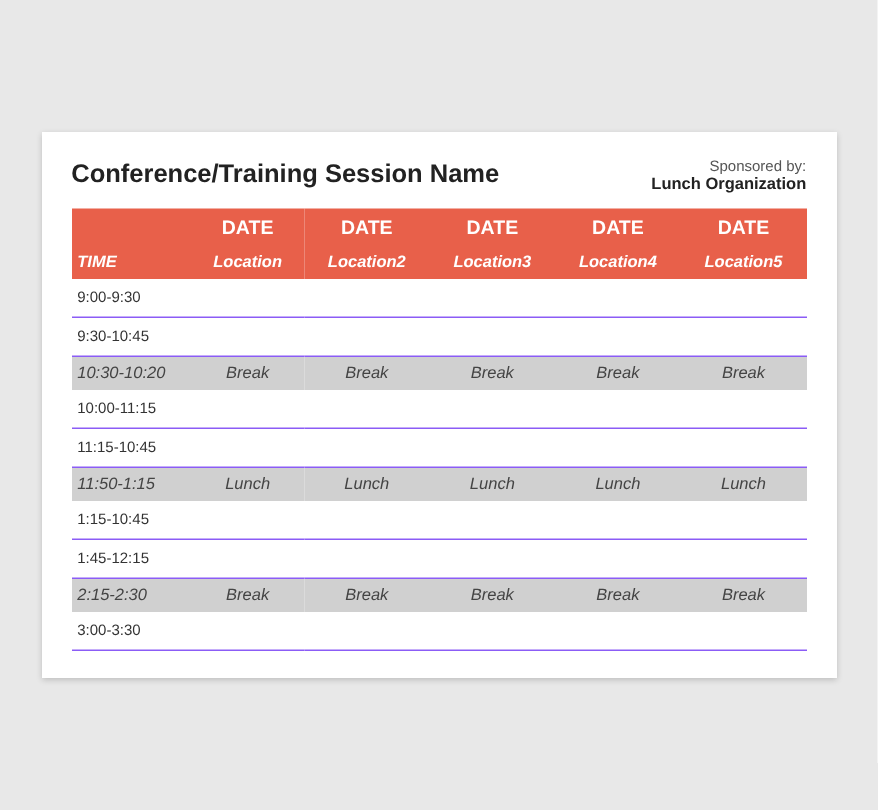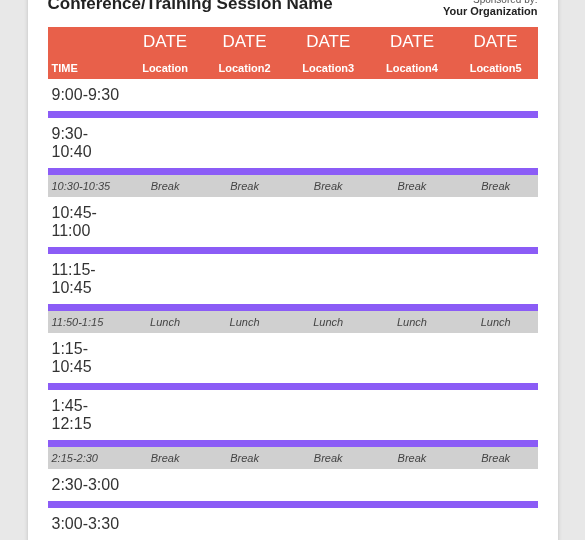--- a/index.html
+++ b/index.html
@@ -40,44 +40,45 @@
       color: #222;
     }
     table {
       width: 100%;
       border-collapse: collapse;
       font-size: 11px;
     }
     .header-row td {
       background: #e8604a;
       color: #fff;
-      font-weight: normal;
+      font-weight: bold;
       text-align: center;
       padding: 5px 4px;
-      font-size: 17px;
+      font-size: 13px;
     }
     .header-row td:first-child {
       background: #e8604a;
     }
     .subheader-row td {
       background: #e8604a;
       color: #fff;
       font-weight: bold;
       padding: 5px 4px;
       font-size: 11px;
+      font-style: italic;
     }
     .subheader-row td:first-child {
       color: #fff;
       font-weight: bold;
     }
     .normal-row td {
-      border-bottom: 7px solid #8b5cf6;
+      border-bottom: 1px solid #8b5cf6;
       padding: 7px 4px;
       color: #333;
-      font-size: 16px;
+      font-size: 10px;
       margin-left: 32px;
     }
     .normal-row td:first-child {
       font-weight: normal;
       color: #333;
     }
     .break-row td {
       background: #d0d0d0;
       color: #444;
       font-style: italic;
@@ -97,21 +98,21 @@
     }
   </style>
 </head>
 <body>
 
 <div class="page">
   <div class="page-header">
     <div class="conference-title">Conference/Training Session Name</div>
     <div class="sponsor-block">
       <div>Sponsored by:</div>
-      <div class="sponsor-org">Your Organization</div>
+      <div class="sponsor-org">Lunch Organization</div>
     </div>
   </div>
 
   <table>
     <thead>
       <tr class="header-row">
         <td class="time-col"></td>
         <td class="data-col">DATE</td>
         <td class="data-col">DATE</td>
         <td class="data-col">DATE</td>
@@ -130,37 +131,37 @@
     <tbody id="schedule-body">
     <tr class="normal-row">
           <td class="time-col">9:00-9:30</td>
           <td class="data-col"></td>
           <td class="data-col"></td>
           <td class="data-col"></td>
           <td class="data-col"></td>
           <td class="data-col"></td>
         </tr>
         <tr class="normal-row">
-          <td class="time-col">9:30-10:40</td>
+          <td class="time-col">9:30-10:45</td>
           <td class="data-col"></td>
           <td class="data-col"></td>
           <td class="data-col"></td>
           <td class="data-col"></td>
           <td class="data-col"></td>
         </tr>
         <tr class="break-row">
-          <td class="time-col">10:30-10:35</td>
-          <td class="data-col">Break</td>
-          <td class="data-col">Break</td>
-          <td class="data-col">Break</td>
-          <td class="data-col">Break</td>
-          <td class="data-col">Break</td>
-        </tr>
-        <tr class="normal-row">
-          <td class="time-col">10:45-11:00</td>
+          <td class="time-col">10:30-10:20</td>
+          <td class="data-col">Break</td>
+          <td class="data-col">Break</td>
+          <td class="data-col">Break</td>
+          <td class="data-col">Break</td>
+          <td class="data-col">Break</td>
+        </tr>
+        <tr class="normal-row">
+          <td class="time-col">10:00-11:15</td>
           <td class="data-col"></td>
           <td class="data-col"></td>
           <td class="data-col"></td>
           <td class="data-col"></td>
           <td class="data-col"></td>
         </tr>
         <tr class="normal-row">
           <td class="time-col">11:15-10:45</td>
           <td class="data-col"></td>
           <td class="data-col"></td>
@@ -192,28 +193,20 @@
           <td class="data-col"></td>
           <td class="data-col"></td>
         </tr>
         <tr class="break-row">
           <td class="time-col">2:15-2:30</td>
           <td class="data-col">Break</td>
           <td class="data-col">Break</td>
           <td class="data-col">Break</td>
           <td class="data-col">Break</td>
           <td class="data-col">Break</td>
-        </tr>
-        <tr class="normal-row">
-          <td class="time-col">2:30-3:00</td>
-          <td class="data-col"></td>
-          <td class="data-col"></td>
-          <td class="data-col"></td>
-          <td class="data-col"></td>
-          <td class="data-col"></td>
         </tr>
         <tr class="normal-row">
           <td class="time-col">3:00-3:30</td>
           <td class="data-col"></td>
           <td class="data-col"></td>
           <td class="data-col"></td>
           <td class="data-col"></td>
           <td class="data-col"></td>
         </tr>
       </tbody>

